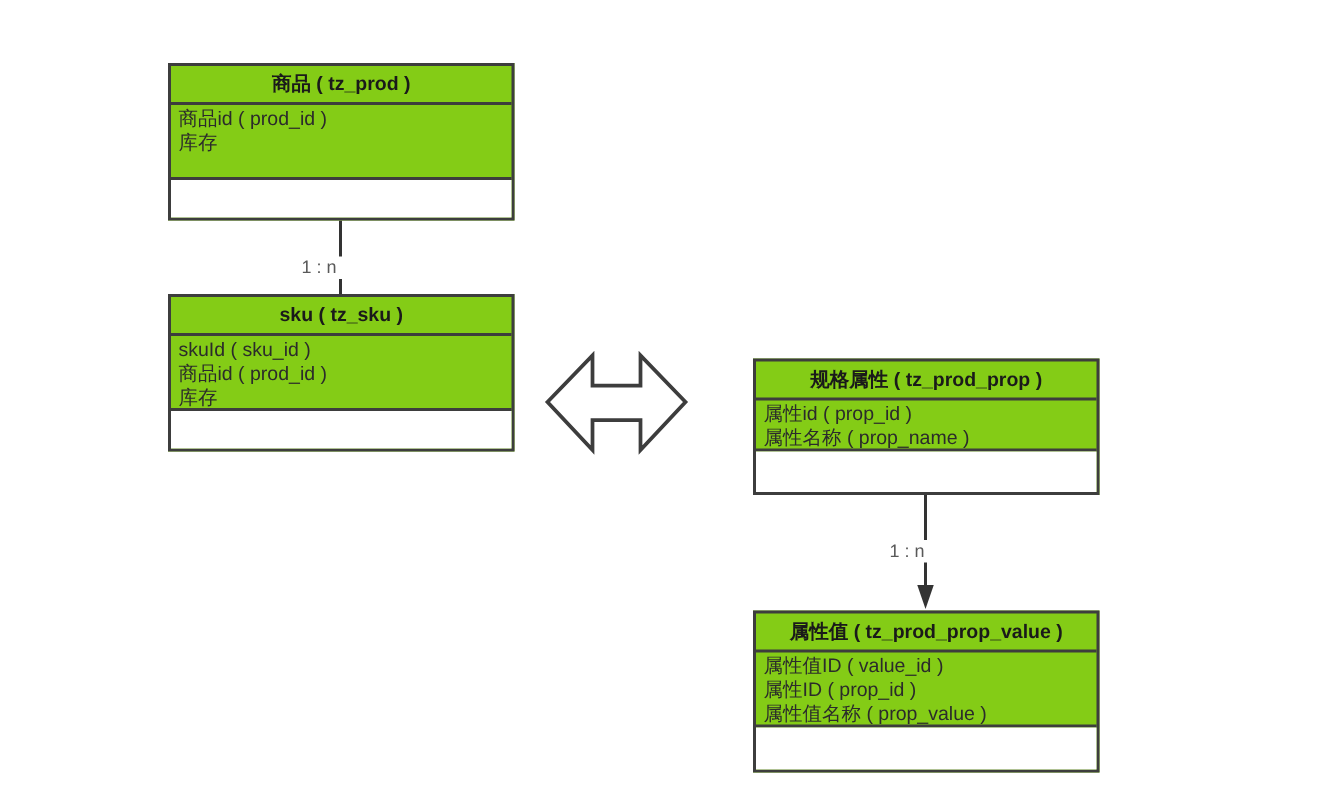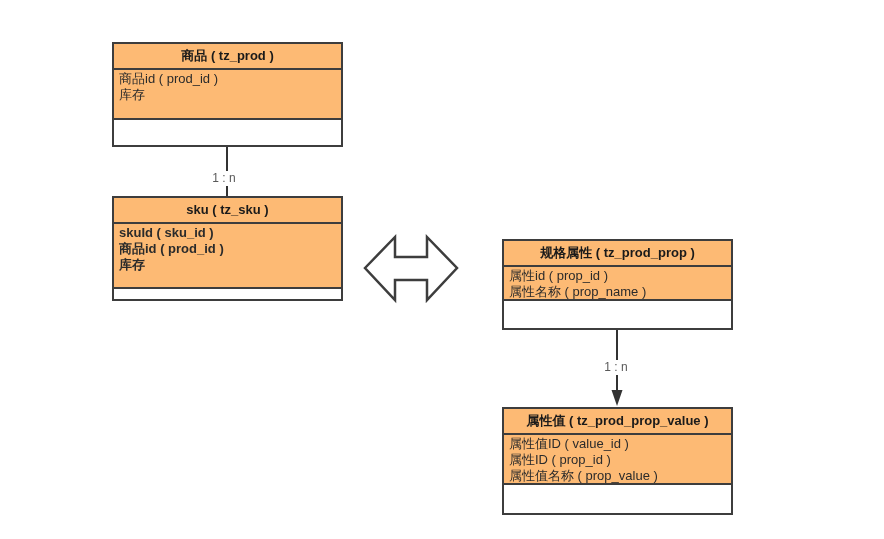--- a/index.html
+++ b/index.html
@@ -9,21 +9,21 @@
     font-family:"Liberation Sans","DejaVu Sans",sans-serif;
   }
   .canvas{position:absolute;left:0;top:0;width:884px;height:539px;}
   svg.connectors{position:absolute;left:0;top:0;width:884px;height:539px;z-index:1;pointer-events:none;}
   .conn-line{stroke:var(--line,#333333);stroke-width:2;fill:none;}
   .conn-head{fill:var(--line,#333333);stroke:none;}
   .double-arrow{fill:#ffffff;stroke:var(--border,#3d3d3d);stroke-width:2.5;stroke-linejoin:miter;}
 
   .entity{
     position:absolute;box-sizing:border-box;z-index:2;
-    background:#fdba74;border:2px solid var(--border,#3d3d3d);
+    background:#84cc16;border:2px solid var(--border,#3d3d3d);
     display:flex;flex-direction:column;
   }
   .entity-title{
     height:24px;line-height:24px;flex:0 0 24px;text-align:center;
     font-weight:bold;font-size:13px;color:var(--title-text,#1a1a1a);
     border-bottom:2px solid var(--border,#3d3d3d);
     white-space:nowrap;overflow:hidden;
   }
   .entity-fields{
     box-sizing:border-box;border-bottom:2px solid var(--border,#3d3d3d);
@@ -31,28 +31,28 @@
     color:var(--field-text,#2b2b2b);overflow:hidden;
   }
   .field{white-space:nowrap;}
   .entity-footer{flex:1 1 auto;background:#ffffff;}
 
   .e1{left:112px;top:42px;width:231px;height:105px;}
   .e2{left:112px;top:196px;width:231px;height:105px;}
   .e3{left:502px;top:239px;width:231px;height:91px;}
   .e4{left:502px;top:407px;width:231px;height:108px;}
   .e1 .entity-fields{height:50px;}
-  .e2 .entity-fields{height:65px;font-weight:bold;}
+  .e2 .entity-fields{height:50px;}
   .e3 .entity-fields{height:34px;}
   .e4 .entity-fields{height:50px;}
 
   .rel-label{
     position:absolute;z-index:3;background:#ffffff;
     font-size:12px;line-height:15px;color:var(--label-text,#595959);
-    text-align:center;white-space:nowrap;
+    text-align:left;white-space:nowrap;
   }
   .rl1{left:201px;top:171px;width:46px;}
   .rl2{left:593px;top:360px;width:46px;}
 </style>
 </head>
 <body style="--background: #ffffff; --border: #3d3d3d; --line: #333333; --title-text: #1a1a1a; --field-text: #2b2b2b; --label-text: #595959;">
 
 <div class="canvas">
 
   <svg class="connectors" viewBox="0 0 884 539" xmlns="http://www.w3.org/2000/svg">

